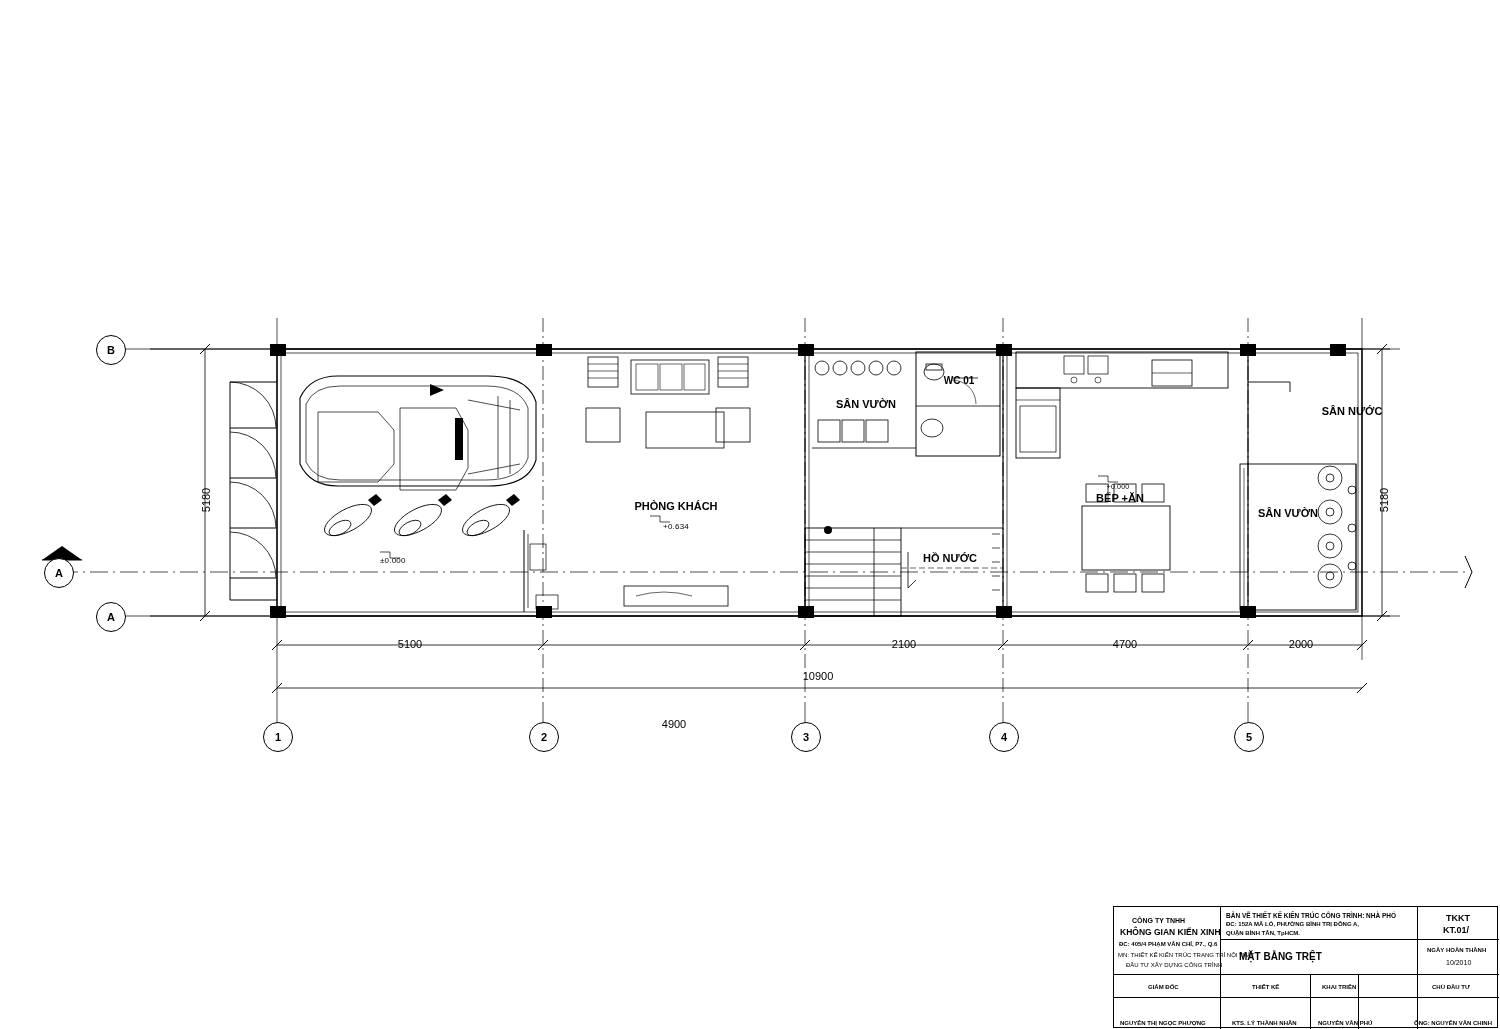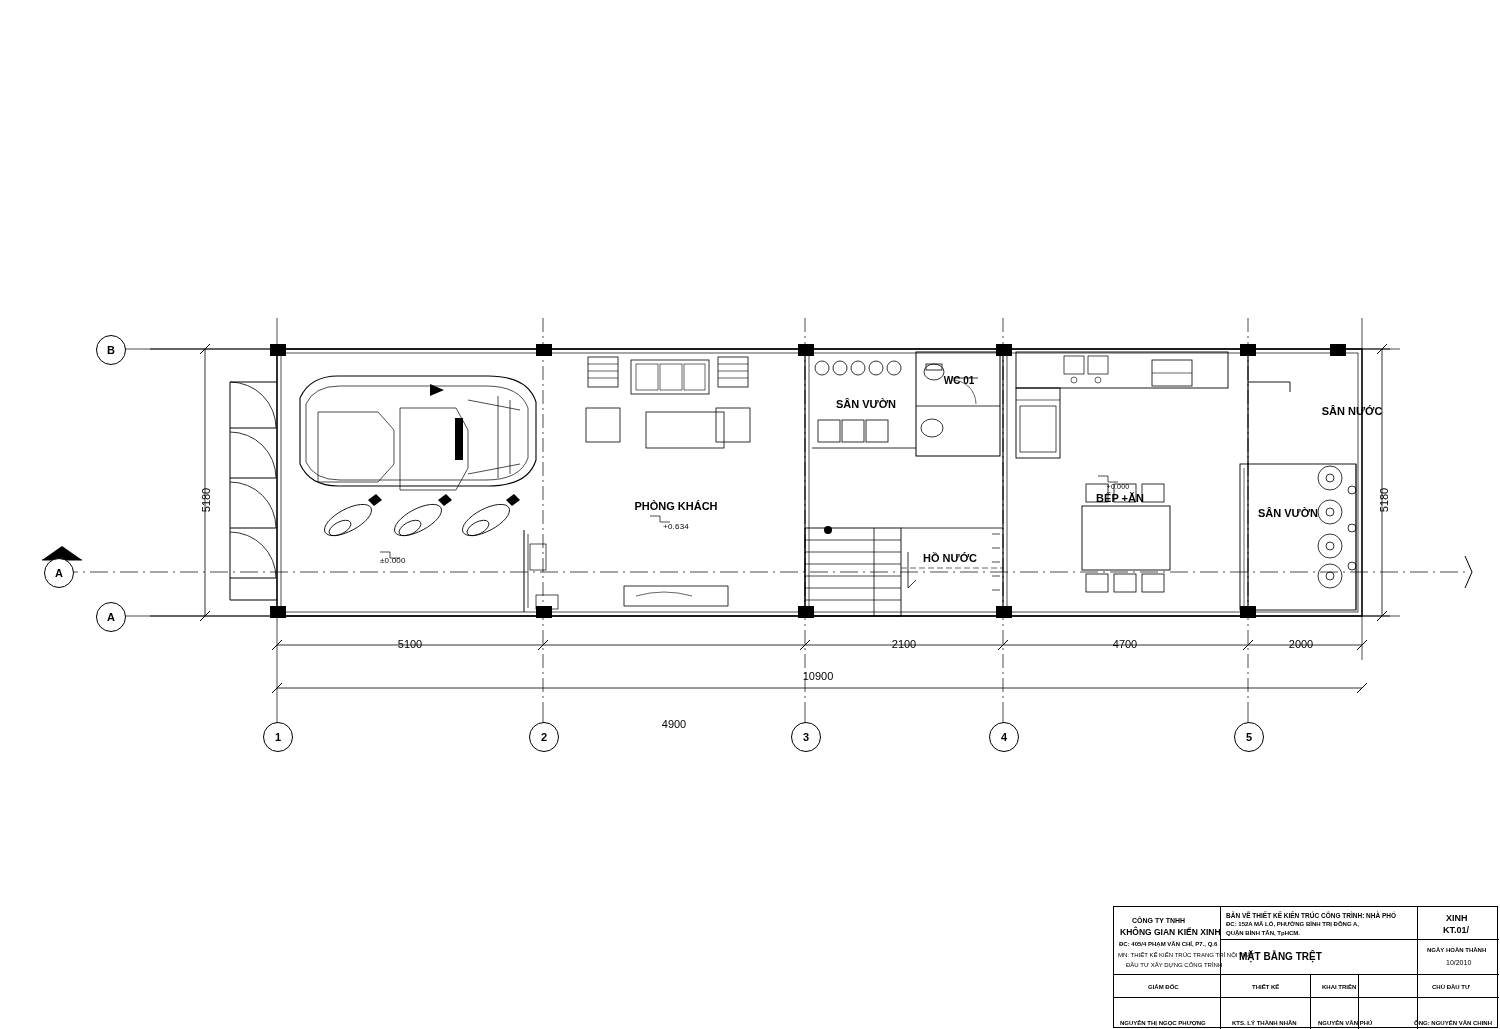--- a/index.html
+++ b/index.html
@@ -314,21 +314,21 @@
     <div class="tbtxt bb tiny" style="left:5px;top:34px;">ĐC: 405/4 PHẠM VĂN CHÍ, P7., Q.6</div>
     <div class="tbtxt tiny" style="left:4px;top:45px;">MN: THIẾT KẾ KIẾN TRÚC TRANG TRÍ NỘI THẤT</div>
     <div class="tbtxt tiny" style="left:12px;top:55px;">ĐẦU TƯ XÂY DỰNG CÔNG TRÌNH</div>
 
     <div class="tbtxt bb" style="left:112px;top:5px;font-size:6.5px;">BẢN VẼ THIẾT KẾ KIẾN TRÚC CÔNG TRÌNH: NHÀ PHỐ</div>
     <div class="tbtxt bb" style="left:112px;top:14px;font-size:6px;">ĐC: 152A MÃ LÒ, PHƯỜNG BÌNH TRỊ ĐÔNG A,</div>
     <div class="tbtxt bb" style="left:112px;top:23px;font-size:6px;">QUẬN BÌNH TÂN, TpHCM.</div>
 
     <div class="tbtxt bb" style="left:125px;top:44px;font-size:10px;">MẶT BẰNG TRỆT</div>
 
-    <div class="tbtxt bb" style="left:332px;top:6px;font-size:9px;">XINH</div>
+    <div class="tbtxt bb" style="left:332px;top:6px;font-size:9px;">TKKT</div>
     <div class="tbtxt bb" style="left:329px;top:18px;font-size:9px;">KT.01/</div>
     <div class="tbtxt bb tiny" style="left:313px;top:40px;">NGÀY HOÀN THÀNH</div>
     <div class="tbtxt" style="left:332px;top:52px;font-size:7px;">10/2010</div>
 
     <div class="tbtxt bb tiny" style="left:34px;top:77px;">GIÁM ĐỐC</div>
     <div class="tbtxt bb tiny" style="left:138px;top:77px;">THIẾT KẾ</div>
     <div class="tbtxt bb tiny" style="left:208px;top:77px;">KHAI TRIỂN</div>
     <div class="tbtxt bb tiny" style="left:318px;top:77px;">CHỦ ĐẦU TƯ</div>
 
     <div class="tbtxt bb tiny" style="left:6px;top:113px;">NGUYỄN THỊ NGỌC PHƯỢNG</div>

